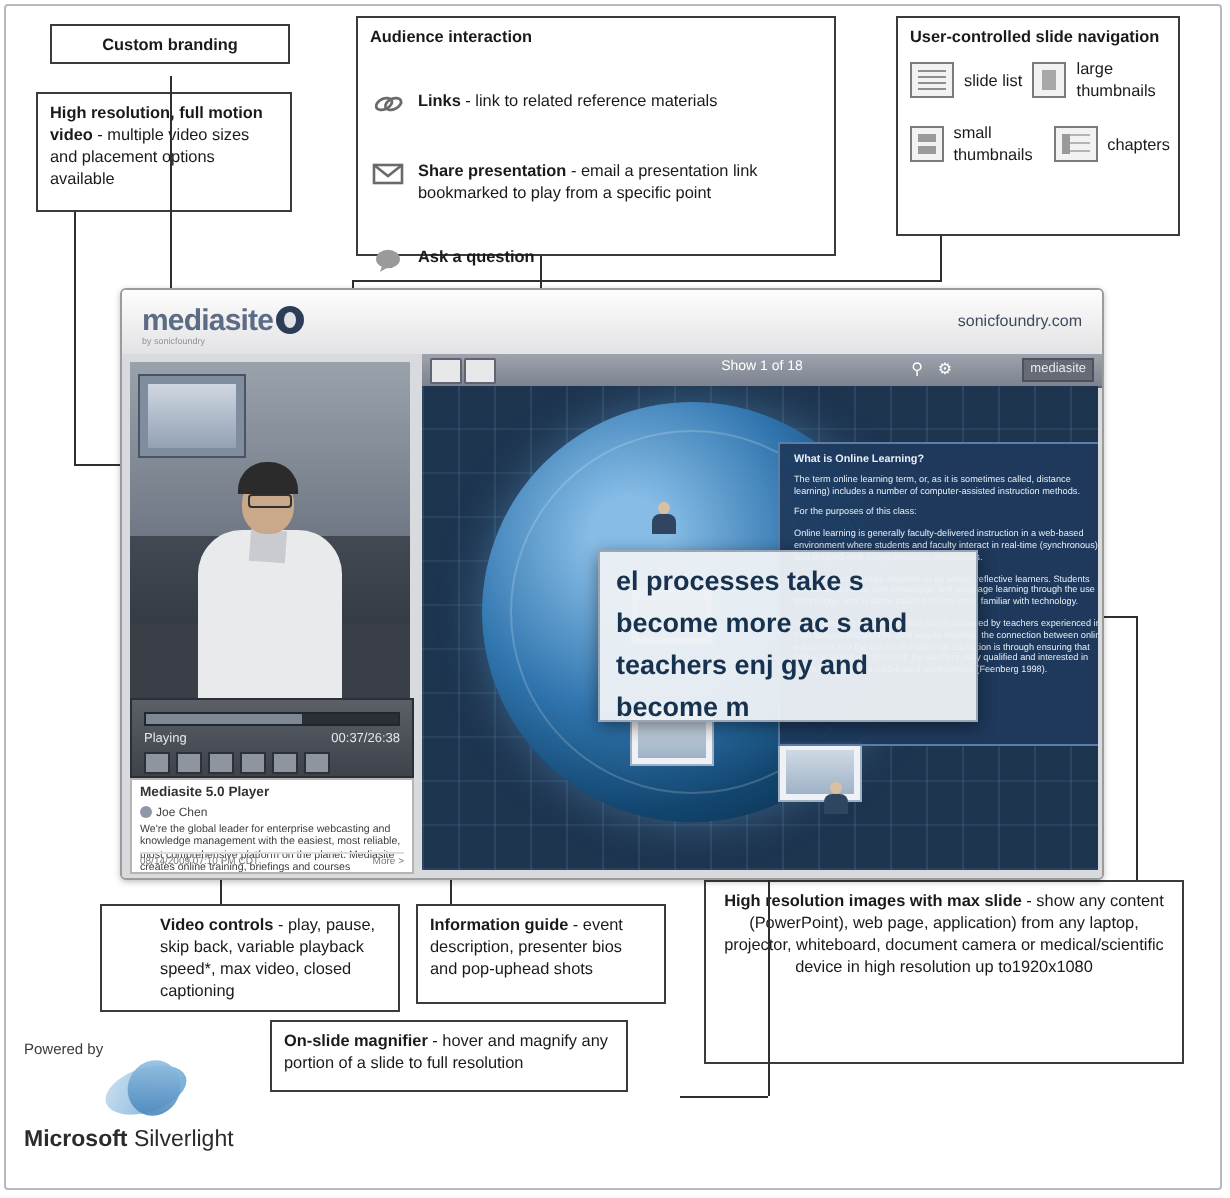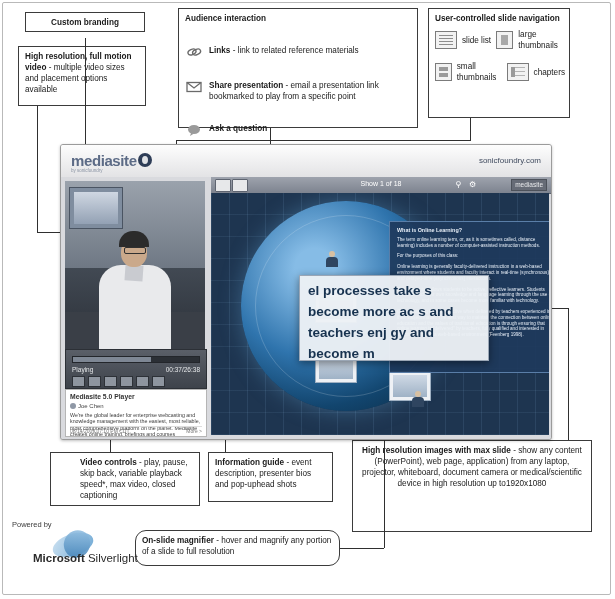--- a/index.html
+++ b/index.html
@@ -130,21 +130,21 @@
   .thumbcol{position:absolute;left:104px;top:0;width:42px;height:100%;}
   .thumb{position:absolute;width:40px;height:28px;background:#eef1f5;border:1px solid #9fb0c2;}
   .thumb:after{content:"";position:absolute;left:3px;top:3px;right:3px;bottom:3px;background:linear-gradient(#cfd9e5,#9fb2c6);}
   .person-sm{position:absolute;width:14px;height:16px;}
   .person-sm i{position:absolute;left:4px;top:0;width:6px;height:6px;border-radius:50%;background:#d8c0a2;display:block;}
   .person-sm b{position:absolute;left:1px;top:6px;width:12px;height:10px;border-radius:4px 4px 0 0;background:#2f4560;display:block;}
 
   
   .sl{position:absolute;left:8px;top:520px;width:150px;height:62px;}
   .sl .pw{position:absolute;left:4px;top:0;font-size:7.5px;color:#3a3a3a;}
-  .sl .ms{position:absolute;left:4px;top:32px;font-size:11.5px;color:#2b2b2b;font-weight:bold;margin-left:21px;}
+  .sl .ms{position:absolute;left:4px;top:44px;font-size:11.5px;color:#2b2b2b;font-weight:bold;}
   .sl .ms span{font-weight:normal;font-size:11.5px;}
   .sl .swirl{position:absolute;left:44px;top:10px;width:46px;height:30px;}
   .sl .swirl:before{content:"";position:absolute;left:0;top:4px;width:42px;height:22px;border-radius:50%;
     background:linear-gradient(135deg,#cfe3f2,#6ea8d4);transform:rotate(-18deg);}
   .sl .swirl:after{content:"";position:absolute;left:12px;top:0;width:26px;height:28px;border-radius:50% 50% 50% 50%;
     background:linear-gradient(160deg,#9cc6e6,#3e7fb5);transform:rotate(25deg);opacity:.9;}
 
   
   .ico{display:inline-block;vertical-align:middle;}
   .ico-link{width:18px;height:14px;}
@@ -210,21 +210,21 @@
     <span class="ico ico-q">
       <svg width="18" height="14" viewBox="0 0 18 14">
           <ellipse cx="9" cy="6.5" rx="6" ry="4.6" fill="#9a9a9a"></ellipse>
           <path d="M6 10 L5 13 L9 10.6z" fill="#9a9a9a"></path>
         </svg>
     </span>
     <div><span class="ttl">Ask a question</span></div>
   </div>
 </div>
 
-<div class="callout" style="left:428px;top:8px;width:142px;height:110px;">
+<div class="callout" style="left:448px;top:8px;width:142px;height:110px;">
   <div class="ttl" style="margin-bottom:5px;">User-controlled slide navigation</div>
   <div class="navrow">
     <div class="navcell">
       <span class="nav-ico list"></span>
       <span>slide list</span>
     </div>
     <div class="navcell">
       <span class="nav-ico large"></span>
       <span>large thumbnails</span>
     </div>
@@ -242,21 +242,21 @@
 </div>
 
 <div class="callout" style="left:50px;top:452px;width:150px;height:54px;padding-left:29px;">
   <span class="ttl">Video controls</span><span> - play, pause, skip back, variable playback speed*, max video, closed captioning</span>
 </div>
 
 <div class="callout" style="left:208px;top:452px;width:125px;height:50px;">
   <span class="ttl">Information guide</span><span> - event description, presenter bios and pop-uphead shots</span>
 </div>
 
-<div class="callout" style="left:135px;top:530px;width:205px;height:36px;border-radius:11px;">
+<div class="callout" style="left:135px;top:510px;width:179px;height:36px;">
   <span class="ttl">On-slide magnifier</span><span> - hover and magnify any portion of a slide to full resolution</span>
 </div>
 
 <div class="callout" style="left:352px;top:440px;width:240px;height:92px;text-align:center;">
   <span class="ttl">High resolution images with max slide</span><span> - show any content (PowerPoint), web page, application) from any laptop, projector, whiteboard, document camera or medical/scientific device in high resolution up to1920x1080</span>
 </div>
 
 <div class="line vline" style="left:85px;top:38px;height:118px;"></div>
 <div class="line hline" style="left:85px;top:156px;width:28px;"></div>
 <div class="arrow arr-right" style="left:111px;top:152px;"></div>

